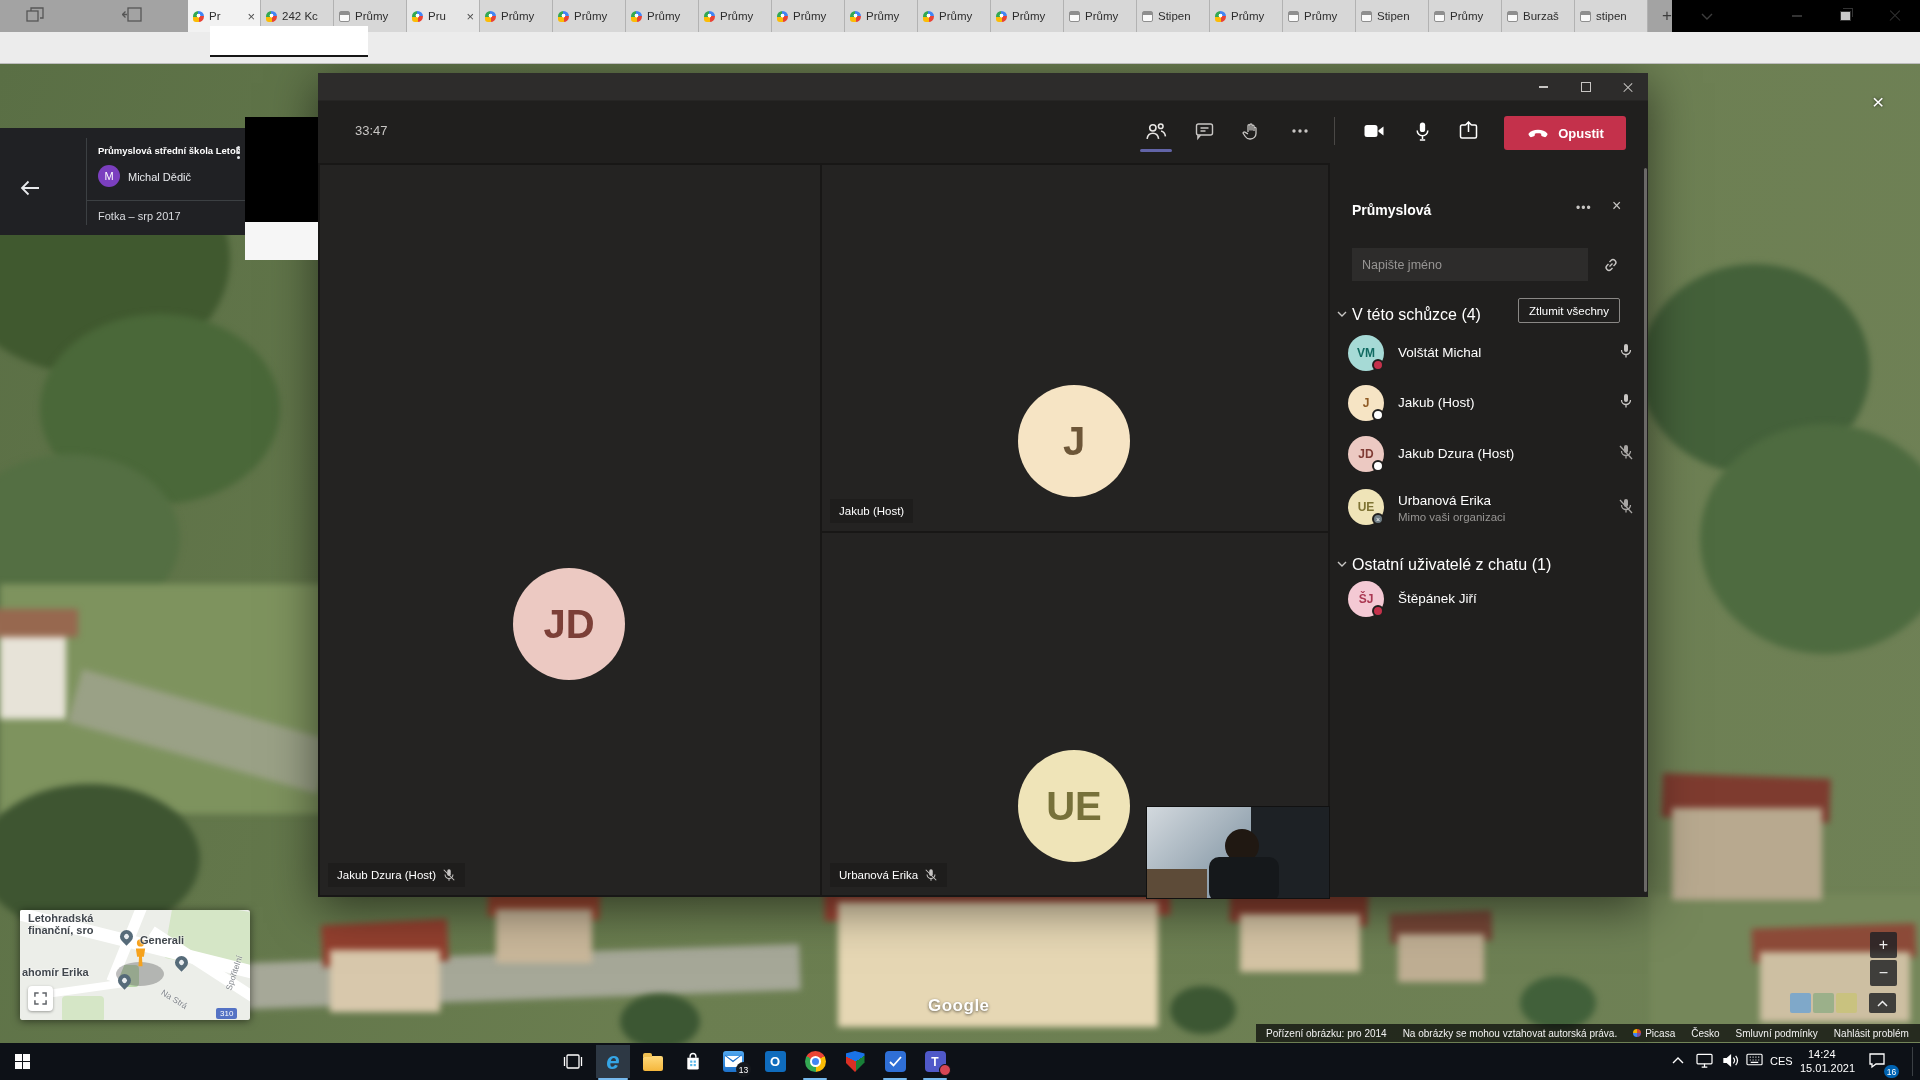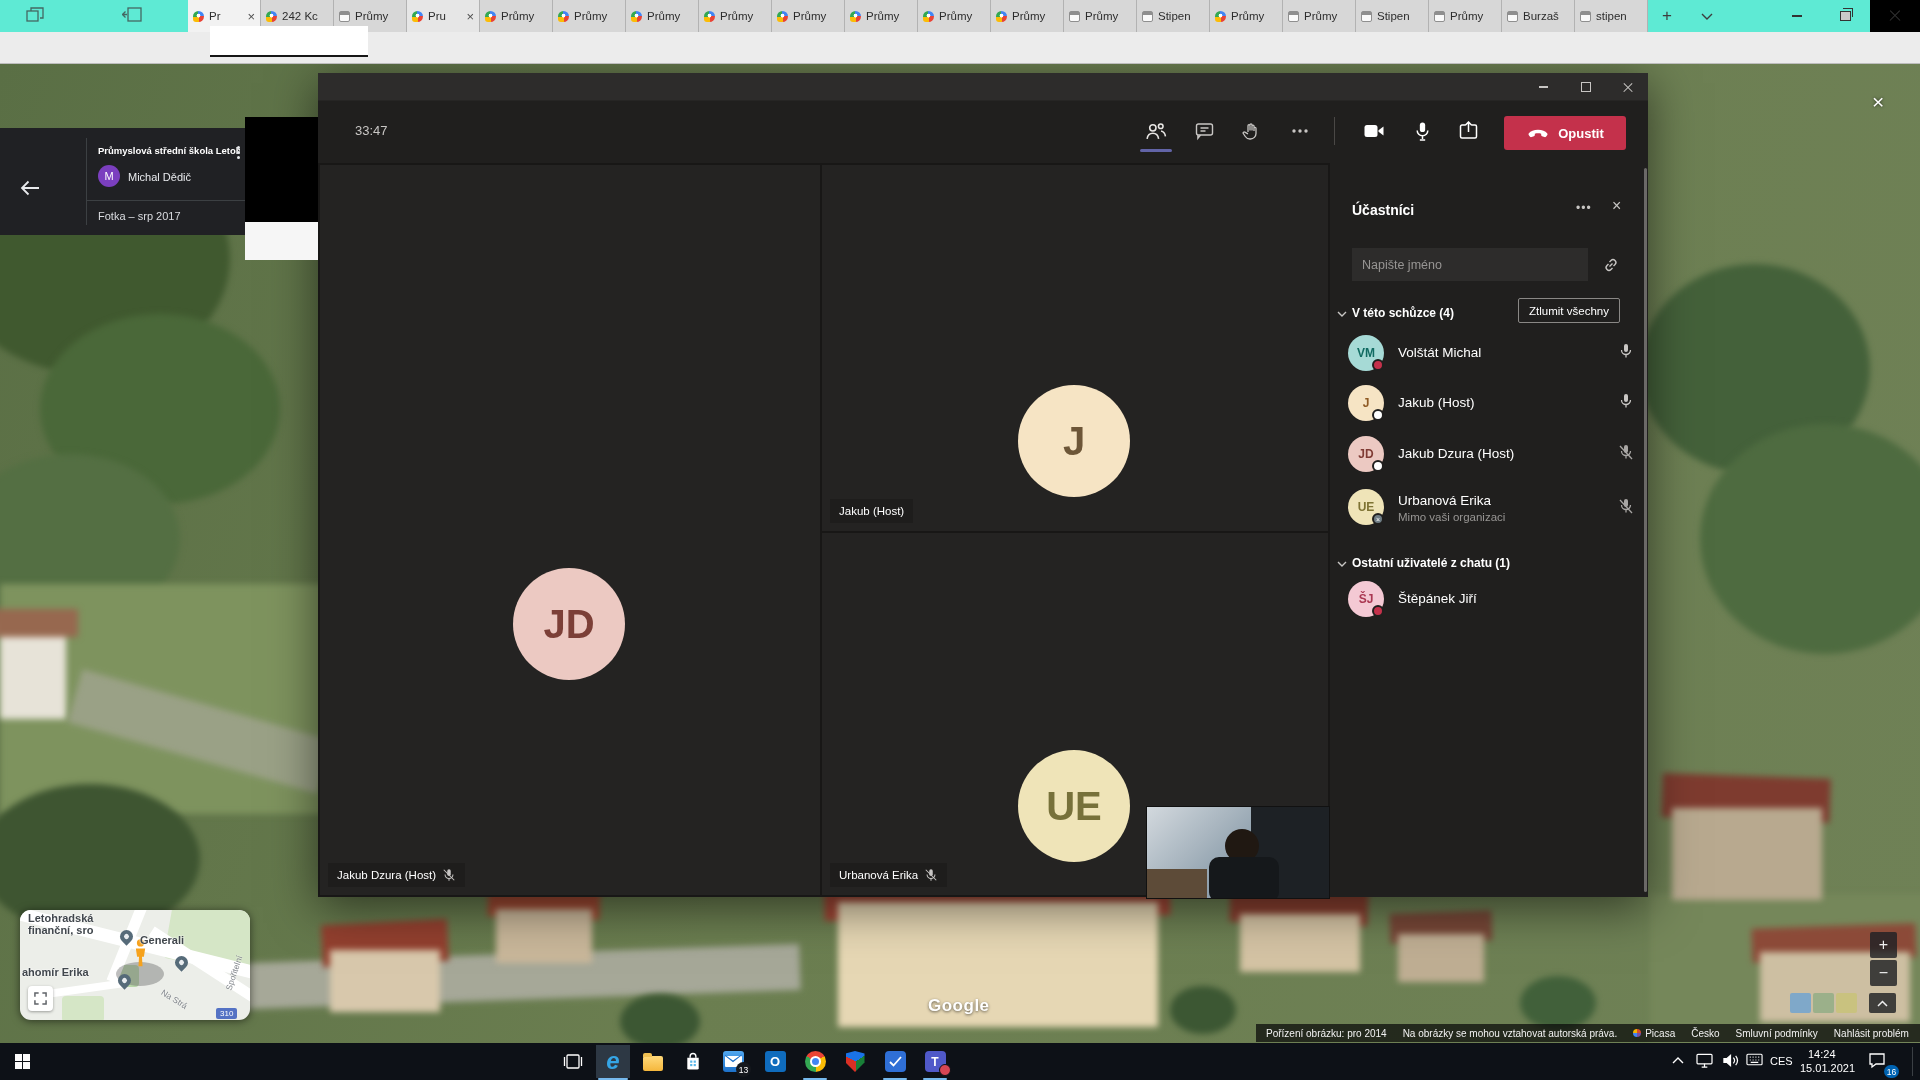--- a/index.html
+++ b/index.html
@@ -2,21 +2,21 @@
 <html><head>
 <meta charset="utf-8">
 <style>
   html,body{margin:0;padding:0;background:#000}
   #root{position:relative;width:1920px;height:1080px;overflow:hidden;
         font-family:"Liberation Sans",sans-serif;-webkit-user-select:none}
   .ab{position:absolute}
   svg{display:block}
 
   
-  .tabbar{position:absolute;left:0;top:0;width:1870px;height:32px;background:#5eead4}
+  .tabbar{position:absolute;left:0;top:0;width:1672px;height:32px;background:#a3a3a3}
   .tbicon{position:absolute;top:7px;width:20px;height:18px;opacity:.75}
   .tab{position:absolute;top:0;height:32px;width:73px;display:flex;align-items:center;
        padding:0 5px;box-sizing:border-box;background:#d7d7d7;border-right:1px solid #b2b2b2}
   .tab.act{background:#f2f2f2}
   .tab.lt{background:#e6e6e6}
   .tab .tt{font-size:11.5px;color:#2d2d2d;white-space:nowrap;overflow:hidden;flex:1}
   .tab .tc{font-size:13px;color:#4f4f4f;margin-left:2px;line-height:1}
   .fv{width:11px;height:11px;margin-right:5px;flex:none;border-radius:2px}
   .fv.maps{border-radius:50% 50% 50% 3px;
      background:radial-gradient(circle at 50% 42%,#fff 0 1.6px,rgba(0,0,0,0) 2.2px),
@@ -54,21 +54,21 @@
   .ic-title{position:absolute;left:98px;top:17px;width:142px;font-size:9.5px;font-weight:bold;white-space:nowrap;overflow:hidden}
   .ic-author{position:absolute;left:128px;top:43px;font-size:11px;color:#e8eaed}
   .ic-av{position:absolute;left:98px;top:37px;width:22px;height:22px;border-radius:50%;background:#7b3fbf;
          display:flex;align-items:center;justify-content:center;font-size:11px;color:#fff}
   .ic-hr{position:absolute;left:86px;right:0;top:72px;height:1px;background:#3c4043}
   .ic-cap{position:absolute;left:98px;top:82px;font-size:11px;color:#dadce0}
   .ic-dots{position:absolute;right:4px;top:16px;width:4px}
   .ic-dots i{display:block;width:3px;height:3px;border-radius:50%;background:#e8eaed;margin:2px 0}
 
   
-  .minimap{position:absolute;left:20px;top:846px;width:230px;height:110px;background:#eceee9;border-radius:11px;
+  .minimap{position:absolute;left:20px;top:846px;width:230px;height:110px;background:#eceee9;border-radius:2px;
            overflow:hidden;box-shadow:0 1px 8px rgba(0,0,0,.55);z-index:25}
   .mr{position:absolute;background:#fff}
   .mg{position:absolute;background:#d5e6c6;border-radius:4px}
   .mlabel{position:absolute;font-size:11px;font-weight:bold;color:#41474d;line-height:12px;
           text-shadow:0 0 2px #fff,0 0 2px #fff}
   .mstreet{position:absolute;font-size:8.5px;color:#80858b;text-shadow:0 0 2px #fff}
   .mpin{position:absolute;width:13px;height:13px;background:#566b79;border-radius:50% 50% 50% 0;transform:rotate(-45deg)}
   .mpin::after{content:"";position:absolute;inset:4px;background:#e9edf0;border-radius:50%}
   .mbadge{position:absolute;background:#5472c4;color:#fff;font-size:8px;padding:1px 4px;border-radius:2px}
   .mexpand{position:absolute;left:8px;top:76px;width:25px;height:25px;background:#fff;border-radius:4px;
@@ -118,21 +118,21 @@
 
   
   .t-panel{position:absolute;left:1012px;top:90px;width:318px;height:734px;background:#201f1e}
   .p-title{position:absolute;left:22px;top:39px;font-size:14px;font-weight:bold}
   .p-menu{position:absolute;left:246px;top:38px;font-size:12px;color:#c8c6c4;letter-spacing:1px}
   .p-close{position:absolute;left:282px;top:34px;font-size:16px;color:#c8c6c4}
   .p-input{position:absolute;left:22px;top:85px;width:236px;height:33px;background:#2d2c2b;border:none;outline:none;
            color:#d8d6d4;font-size:12.5px;padding:0 10px;box-sizing:border-box;font-family:"Liberation Sans",sans-serif}
   .p-input::placeholder{color:#979593}
   .p-link{position:absolute;left:272px;top:93px}
-  .p-sect{position:absolute;left:22px;font-size:12px;font-weight:bold;color:#fff}
+  .p-sect{position:absolute;left:22px;font-size:16px;font-weight:normal;color:#fff}
   .p-chev{position:absolute;left:7px}
   .p-mute{position:absolute;left:188px;width:102px;height:25px;border:1px solid #8a8886;border-radius:2px;
           display:flex;align-items:center;justify-content:center;font-size:11.5px;color:#fff;box-sizing:border-box}
   .p-row-name{position:absolute;left:68px;font-size:13.5px;color:#fff;white-space:nowrap}
   .p-row-sub{position:absolute;left:68px;font-size:11.5px;color:#979593;white-space:nowrap}
   .p-av{position:absolute;left:18px;width:36px;height:36px;border-radius:50%;display:flex;align-items:center;
         justify-content:center;font-size:12px;font-weight:bold}
   .p-dot{position:absolute;width:12px;height:12px;border-radius:50%;border:2px solid #201f1e;box-sizing:border-box;
          font-size:7px;color:#fff;display:flex;align-items:center;justify-content:center;line-height:1}
   .p-mic{position:absolute;left:288px}
@@ -578,21 +578,21 @@
         <div class="webcam">
           <div class="ab" style="left:0;top:0;width:110px;height:91px;background:linear-gradient(135deg,#d3d9de,#8fa0ad 70%)"></div>
           <div class="ab" style="left:104px;top:0;width:78px;height:91px;background:#1d2125"></div>
           <div class="ab" style="left:0;top:62px;width:60px;height:30px;background:#5d4b38"></div>
           <div class="ab" style="left:78px;top:22px;width:34px;height:34px;border-radius:50%;background:#201812"></div>
           <div class="ab" style="left:62px;top:50px;width:70px;height:45px;border-radius:10px;background:#15181b"></div>
         </div>
       </div>
 
       <div class="t-panel">
-        <div class="p-title">Účastníci</div>
+        <div class="p-title">Průmyslová</div>
         <div class="p-menu">•••</div>
         <div class="p-close">×</div>
         <input class="p-input" placeholder="Napište jméno" style="">
         <div class="p-link">
           <svg width="18" height="18" viewBox="0 0 18 18" fill="none" stroke="#c8c6c4" stroke-width="1.4">
               <path d="M7.5 10.5l3-3M6.5 8L5 9.5a2.8 2.8 0 0 0 4 4L10.5 12M11.5 10L13 8.5a2.8 2.8 0 0 0-4-4L7.5 6"></path>
             </svg>
         </div>
 
         <div class="p-chev" style="top:148px">

